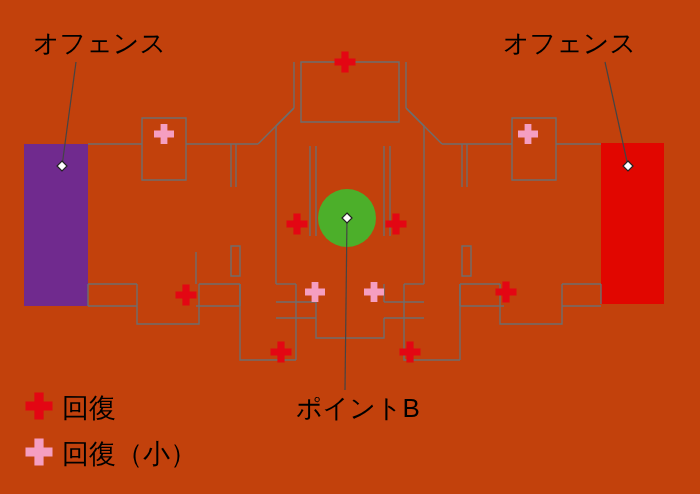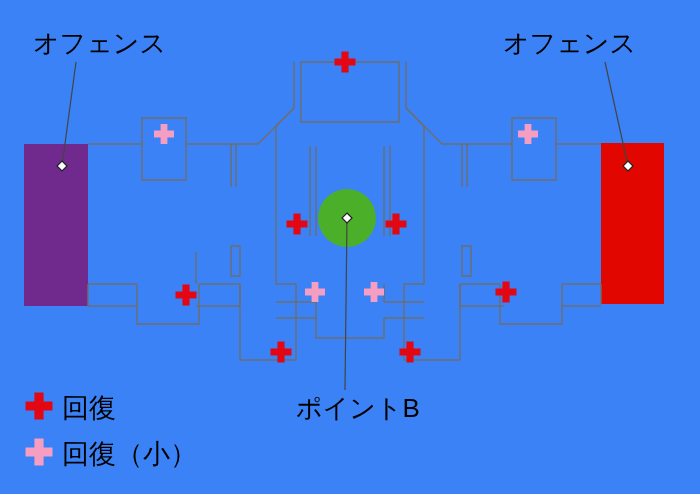--- a/index.html
+++ b/index.html
@@ -12,21 +12,21 @@
     width: 700px;
     height: 494px;
     font-family: "Liberation Sans", "DejaVu Sans", sans-serif;
     overflow: hidden;
     position: relative;
   }
   #root {
     position: relative;
     width: 700px;
     height: 494px;
-    background: #3b82f6;
+    background: #c2410c;
   }
   svg.map-canvas {
     position: absolute;
     left: 0;
     top: 0;
     width: 700px;
     height: 494px;
     display: block;
   }
   .label-text {

